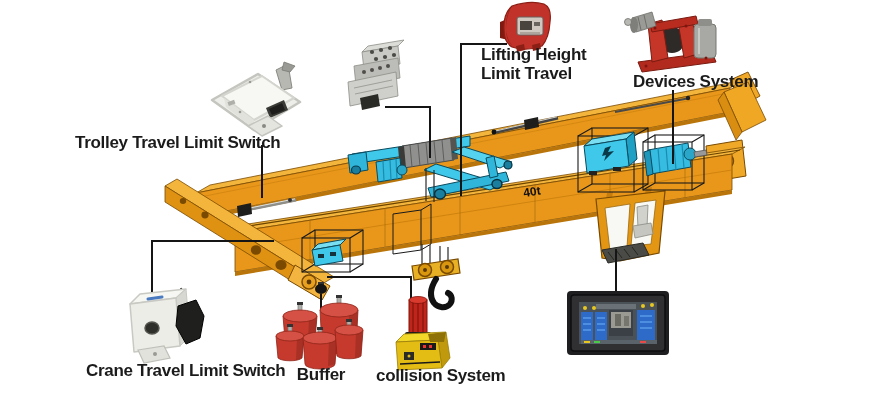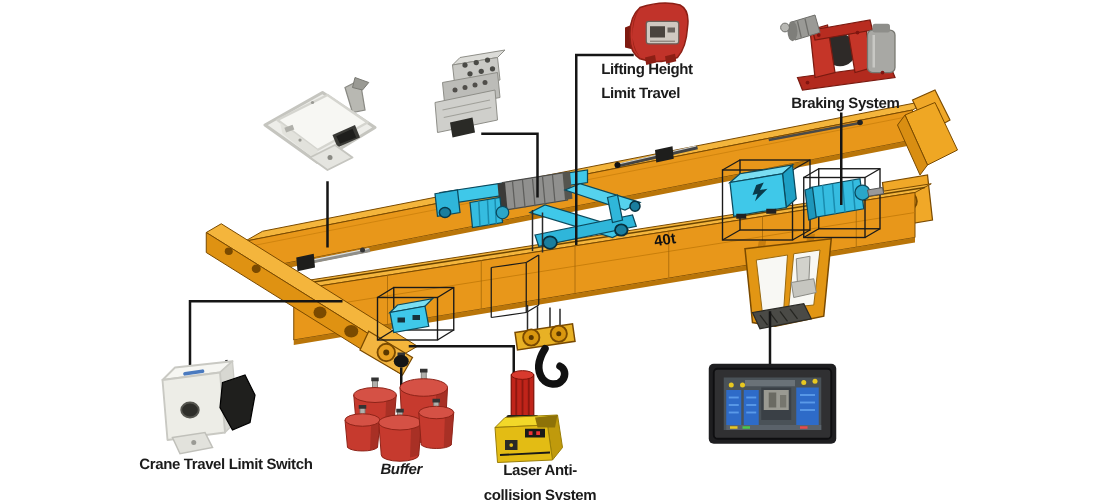--- a/index.html
+++ b/index.html
@@ -1,19 +1,19 @@
 <!DOCTYPE html>
 <html><head>
 <meta charset="utf-8">
 <style>
   html,body{margin:0;padding:0;background:#fff;}
   .stage{position:relative;width:890px;height:400px;background:#fff;overflow:hidden;
          font-family:"Liberation Sans",sans-serif;}
   .stage svg{position:absolute;left:0;top:0;}
-  .lbl{position:absolute;font-weight:700;font-size:12px;line-height:18px;
+  .lbl{position:absolute;font-weight:700;font-size:17px;line-height:18px;
        letter-spacing:-0.3px;color:#1b1b1b;white-space:nowrap;}
   .lbl.center{text-align:center;}
   .lbl.right{text-align:right;}
 </style>
 </head>
 <body>
 
 <div class="stage">
 
 <svg width="890" height="400" viewBox="0 0 890 400">
@@ -417,32 +417,32 @@
         </g>
     <rect x="581" y="340" width="76" height="4" fill="#5A626A"></rect>
     <g>
           <rect x="584" y="341" width="6" height="2" fill="#E8C820"></rect>
           <rect x="594" y="341" width="6" height="2" fill="#4AC84A"></rect>
       <rect x="640" y="341" width="6" height="2" fill="#E84A4A"></rect>
         </g>
   </g>
 </svg>
 
+<div class="lbl right" style="left:75px;top:134px;width:186px;">Trolley Travel Limit Switch</div>
 
 
 <div class="lbl" style="left:481px;top:46px;line-height:18.5px;">
   <div>Lifting Height</div>
   <div>Limit Travel</div>
 </div>
 
-<div class="lbl" style="left:633px;top:73px;">Braking System</div>
+<div class="lbl" style="left:633px;top:73px;">Devices System</div>
 
 <div class="lbl center" style="left:86px;top:362px;width:164px;text-align:right;">Crane Travel Limit Switch</div>
 
-<div class="lbl center" style="left:289px;top:366px;width:64px;font-style:italic;">Buffer</div>
+<div class="lbl center" style="left:289px;top:366px;width:64px;">Buffer</div>
 
 <div class="lbl center" style="left:376px;top:366px;width:112px;line-height:20px;">
-  <div>Laser Anti-</div>
   <div>collision System</div>
 </div>
 
 
 </div>
 
 </body></html>

